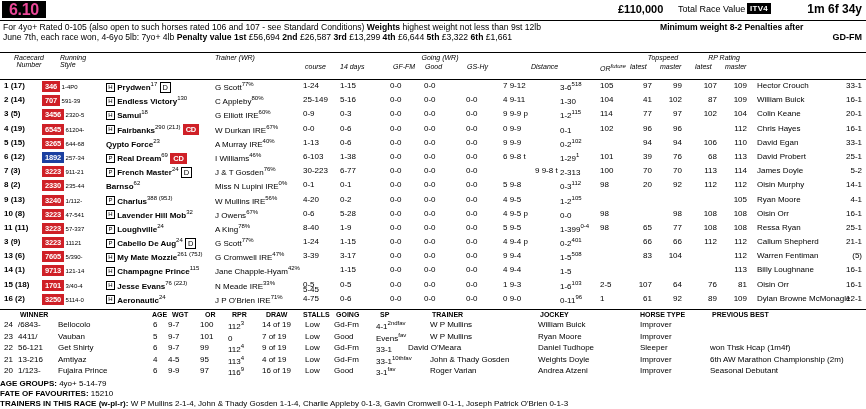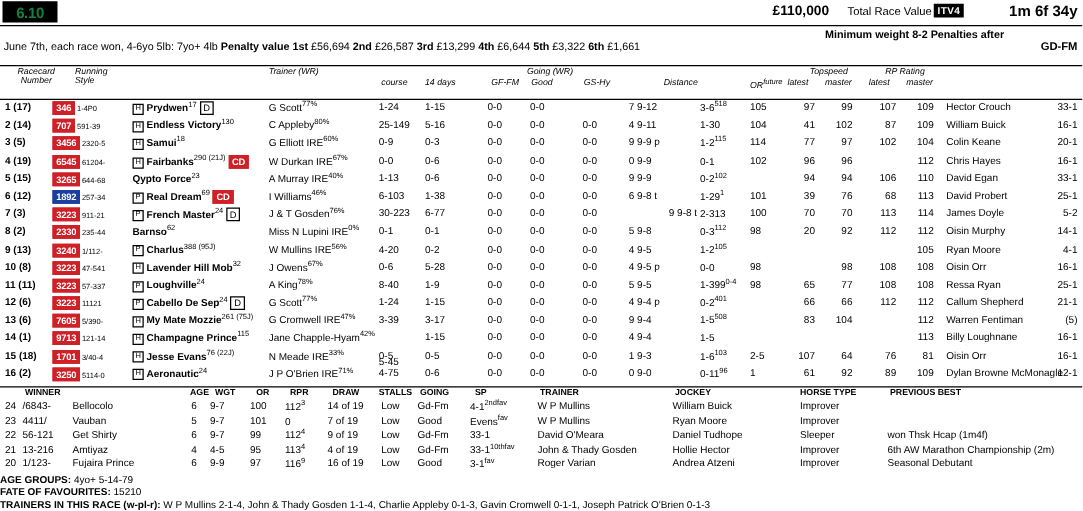--- a/index.html
+++ b/index.html
@@ -10,21 +10,21 @@
     font-size:8px;
     color:#000;
     -webkit-font-smoothing:none;
   }
   .page{position:relative;width:866px;height:409px;overflow:hidden;}
 
   
   .hdr{position:relative;height:20px;border-bottom:1px solid #000;}
   .race-no{
     position:absolute;left:2px;top:1px;width:44px;height:17px;
-    background:#000;color:#15803d;font-weight:bold;font-size:12px;
+    background:#000;color:#ec4899;font-weight:bold;font-size:16px;
     display:flex;align-items:center;justify-content:center;letter-spacing:-0.3px;
   }
   .race-title{
     position:absolute;left:50px;top:2px;font-size:13px;font-weight:bold;letter-spacing:-0.2px;
   }
   .prize{
     position:absolute;left:618px;top:3px;font-size:11px;font-weight:bold;
   }
   .prize-label{position:absolute;left:678px;top:4px;font-size:9px;}
   .tv-badge{
@@ -80,20 +80,23 @@
 
   <div class="hdr">
     <div class="race-no">6.10</div>
     <div class="prize">£110,000</div>
     <div class="prize-label">Total Race Value</div>
     <div class="tv-badge">ITV4</div>
     <div class="distance">1m 6f 34y</div>
   </div>
 
   <div class="cond">
+    <div class="r1">
+      <span>For 4yo+ Rated 0-105 (also open to such horses rated 106 and 107 - see Standard Conditions) </span><b>Weights</b><span> highest weight not less than 9st 12lb</span>
+    </div>
     <div class="r2">
       <span>June 7th, each race won, 4-6yo 5lb: 7yo+ 4lb </span><b>Penalty value 1st</b><span> £56,694 </span><b>2nd</b><span> £26,587 </span><b>3rd</b><span> £13,299 </span><b>4th</b><span> £6,644 </span><b>5th</b><span> £3,322 </span><b>6th</b><span> £1,661</span>
     </div>
     <div class="minw">Minimum weight 8-2  Penalties after</div>
     <div class="gdfm">GD-FM</div>
   </div>
 
   <div class="colhdr">
     <div class="c ital" style="left:6px;top:1px;width:46px;">Racecard<br>Number</div>
     <div class="l ital" style="left:60px;top:1px;width:50px;">Running<br>Style</div>
@@ -329,23 +332,23 @@
         <div class="cell " style="left: 560px; top: 1px;">1-399<span class="sup">0-4</span></div>
         <div class="cell " style="left: 600px; top: 1px;">98</div>
         <div class="cell " style="left: 630px; top: 1px; width: 22px; text-align: right;">65</div>
         <div class="cell " style="left: 660px; top: 1px; width: 22px; text-align: right;">77</div>
         <div class="cell " style="left: 695px; top: 1px; width: 22px; text-align: right;">108</div>
         <div class="cell " style="left: 725px; top: 1px; width: 22px; text-align: right;">108</div>
         <div class="cell " style="left: 757px; top: 1px;">Ressa Ryan</div>
         <div class="cell " style="left: 828px; top: 1px; width: 34px; text-align: right;">25-1</div>
       </div>
       <div class="row">
-        <div class="cell num" style="left: 4px; top: 1px;">12 (6)</div>
+        <div class="cell num" style="left: 4px; top: 1px;">3 (9)</div>
         <div class="cell " style="left: 42px; top: 1px;"><span class="formbox red">3223</span><span class="sub"> 11121</span></div>
-        <div class="cell " style="left: 106px; top: 1px;"><span class="sq">P</span> <span class="horse">Cabello De Sep</span><span class="sup">24</span> <span class="formbox plain">D</span></div>
+        <div class="cell " style="left: 106px; top: 1px;"><span class="sq">P</span> <span class="horse">Cabello De Aug</span><span class="sup">24</span> <span class="formbox plain">D</span></div>
         <div class="cell " style="left: 215px; top: 1px;">G Scott<span class="sup">77%</span></div>
         <div class="cell " style="left: 303px; top: 1px;">1-24</div>
         <div class="cell " style="left: 340px; top: 1px;">1-15</div>
         <div class="cell " style="left: 390px; top: 1px;">0-0</div>
         <div class="cell " style="left: 424px; top: 1px;">0-0</div>
         <div class="cell " style="left: 466px; top: 1px;">0-0</div>
         <div class="cell " style="left: 503px; top: 1px;">4  9-4 p</div>
         <div class="cell " style="left: 560px; top: 1px;">0-2<span class="sup">401</span></div>
         <div class="cell " style="left: 600px; top: 1px;"></div>
         <div class="cell " style="left: 630px; top: 1px; width: 22px; text-align: right;">66</div>
@@ -493,39 +496,39 @@
           <div class="cell" style="left: 18px; top: 0px;">56-121</div>
           <div class="cell" style="left: 58px; top: 0px;">Get Shirty</div>
           <div class="cell" style="left: 153px; top: 0px;">6</div>
           <div class="cell" style="left: 168px; top: 0px;">9-7</div>
           <div class="cell" style="left: 200px; top: 0px;">99</div>
           <div class="cell" style="left: 228px; top: 0px;">112<span class="sup">4</span></div>
           <div class="cell" style="left: 262px; top: 0px;">9 of 19</div>
           <div class="cell" style="left: 305px; top: 0px;">Low</div>
           <div class="cell" style="left: 334px; top: 0px;">Gd-Fm</div>
           <div class="cell" style="left: 376px; top: 0px;">33-1<span class="sup"></span></div>
-          <div class="cell" style="left: 430px; top: 0px;">David O'Meara</div>
+          <div class="cell" style="left: 408px; top: 0px;">David O'Meara</div>
           <div class="cell" style="left: 538px; top: 0px;">Daniel Tudhope</div>
           <div class="cell" style="left: 640px; top: 0px;">Sleeper</div>
           <div class="cell" style="left: 710px; top: 0px;">won Thsk  Hcap (1m4f)</div>
         </div>
         <div class="btmrow">
           <div class="cell" style="left: 4px; top: 0px;">21</div>
           <div class="cell" style="left: 18px; top: 0px;">13-216</div>
           <div class="cell" style="left: 58px; top: 0px;">Amtiyaz</div>
           <div class="cell" style="left: 153px; top: 0px;">4</div>
           <div class="cell" style="left: 168px; top: 0px;">4-5</div>
           <div class="cell" style="left: 200px; top: 0px;">95</div>
           <div class="cell" style="left: 228px; top: 0px;">113<span class="sup">4</span></div>
           <div class="cell" style="left: 262px; top: 0px;">4 of 19</div>
           <div class="cell" style="left: 305px; top: 0px;">Low</div>
           <div class="cell" style="left: 334px; top: 0px;">Gd-Fm</div>
           <div class="cell" style="left: 376px; top: 0px;">33-1<span class="sup">10thfav</span></div>
           <div class="cell" style="left: 430px; top: 0px;">John &amp; Thady Gosden</div>
-          <div class="cell" style="left: 538px; top: 0px;">Hollie Hector</div>
+          <div class="cell" style="left: 538px; top: 0px;">Weights Doyle</div>
           <div class="cell" style="left: 640px; top: 0px;">Improver</div>
           <div class="cell" style="left: 710px; top: 0px;">6th AW Marathon Championship (2m)</div>
         </div>
         <div class="btmrow">
           <div class="cell" style="left: 4px; top: 0px;">20</div>
           <div class="cell" style="left: 18px; top: 0px;">1/123-</div>
           <div class="cell" style="left: 58px; top: 0px;">Fujaira Prince</div>
           <div class="cell" style="left: 153px; top: 0px;">6</div>
           <div class="cell" style="left: 168px; top: 0px;">9-9</div>
           <div class="cell" style="left: 200px; top: 0px;">97</div>

